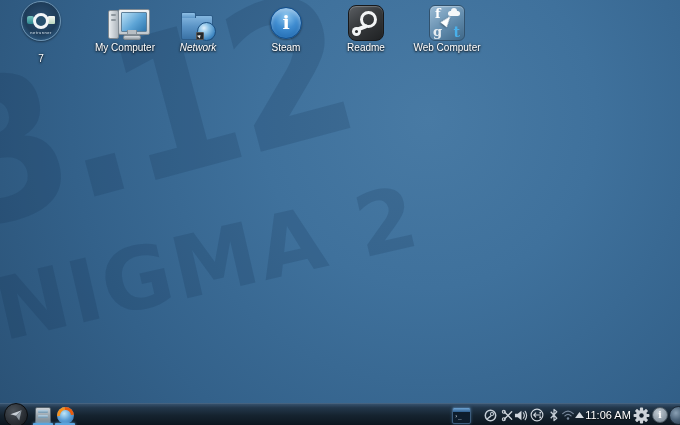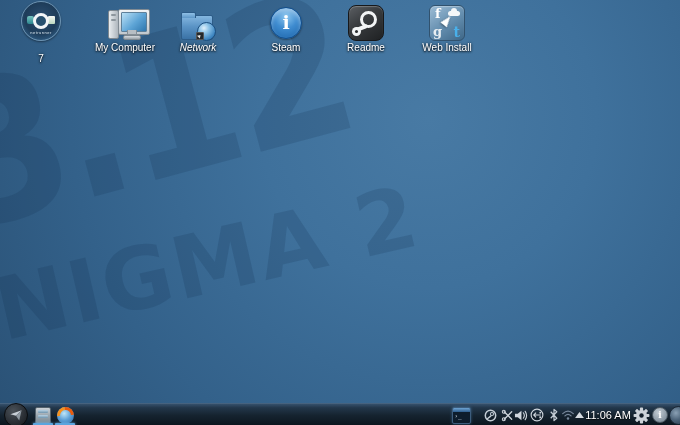--- a/index.html
+++ b/index.html
@@ -213,21 +213,21 @@
 <div class="dicon" style="left:407px;">
   <div class="art">
     <div class="webacc">
       <span class="wf">f</span>
       <span class="cloud"></span>
       <span class="wg">g</span>
       <span class="wt">t</span>
       <span class="cursor-arrow"></span>
     </div>
   </div>
-  <div class="dlabel">Web Install</div>
+  <div class="dlabel">Web Computer</div>
 </div>
 
 <div class="panel">
 
   <div class="pitem launcher">
     <div class="orb">
       <svg width="16" height="16" viewBox="0 0 20 20">
         <polygon points="3,9 17,4 10,11" fill="#c8cfd6"></polygon>
         <polygon points="10,11 17,4 14,17" fill="#8f99a2"></polygon>
       </svg>

